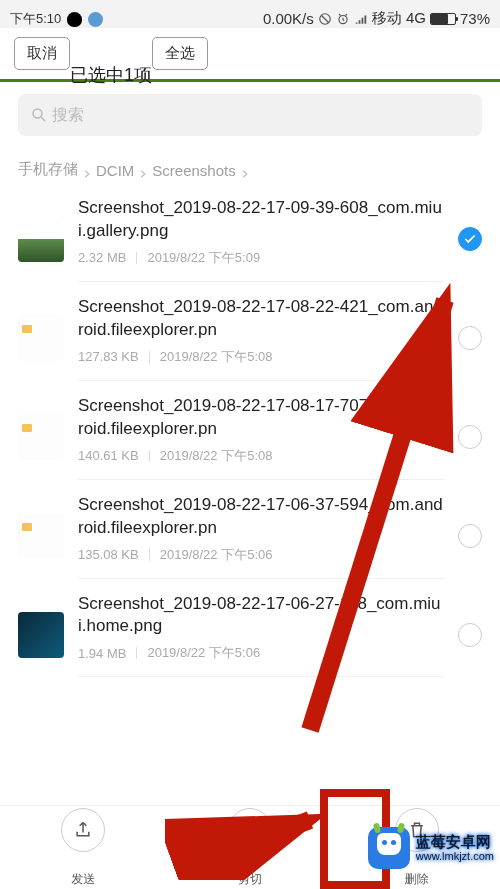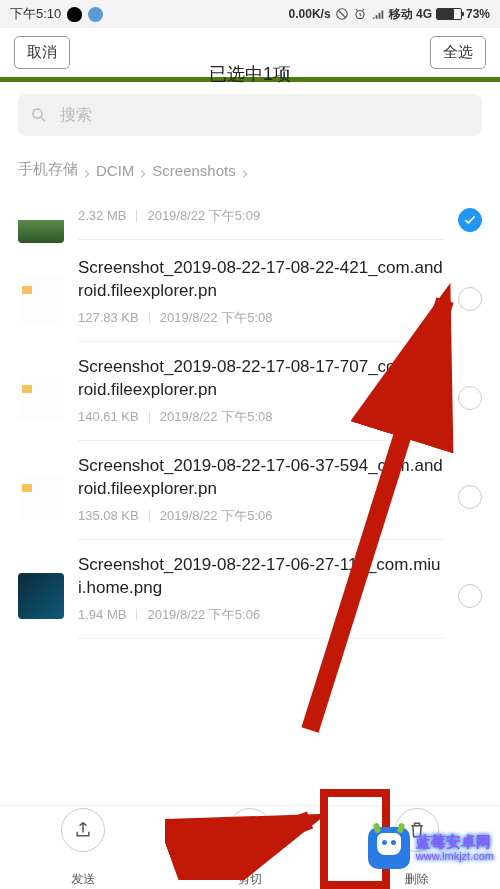--- a/index.html
+++ b/index.html
@@ -1,32 +1,32 @@
 <!DOCTYPE html>
 <html><head>
   <meta charset="utf-8">
   <style>
     * { margin: 0; padding: 0; box-sizing: border-box; -webkit-tap-highlight-color: transparent; }
     body { width: 500px; height: 889px; font-family: -apple-system, "PingFang SC", "Microsoft YaHei", sans-serif; background: #fff; overflow: hidden; position: relative; }
-    .status-bar { height: 28px; background: #f3f3f3; display: flex; align-items: center; padding: 0 10px; font-size: 13px; color: #333; }
+    .status-bar { height: 28px; background: #f3f3f3; display: flex; align-items: flex-end; padding: 0 10px; font-size: 13px; color: #333; }
     .status-left { display: flex; align-items: center; gap: 6px; }
     .penguin { width: 15px; height: 15px; background: #000; border-radius: 50% 50% 45% 45%; position: relative; }
     .weibo  { width: 15px; height: 15px; background: #5b9bd5; border-radius: 50%; position: relative; }
-    .status-right { margin-left: auto; display: flex; align-items: center; gap: 4px; font-size: 12px; font-weight: bold; }
+    .status-right { margin-left: auto; display: flex; align-items: center; gap: 4px; font-size: 15px; }
     .status-right svg { width: 14px; height: 14px; }
     .battery { width: 26px; height: 12px; border: 1px solid #333; border-radius: 2px; position: relative; display: inline-block; }
     .battery::after { content: ""; position: absolute; right: -3px; top: 3px; width: 2px; height: 4px; background: #333; border-radius: 0 1px 1px 0; }
     .battery i { display: block; height: 100%; width: 73%; background: #333; border-radius: 1px; }
 
-    .header { height: 54px; display: flex; align-items: center; justify-content: space-between; padding: 0 14px; border-bottom: 5px solid #4d7c0f; }
+    .header { height: 54px; display: flex; align-items: center; justify-content: flex-start; padding: 0 14px; border-bottom: 3px solid #4d7c0f; }
     .hdr-btn { border: 1px solid #999; background: #fff; color: #333; font-size: 15px; padding: 6px 12px; border-radius: 5px; }
     .hdr-title { font-size: 18px; color: #222; margin-top: 42px; }
 
     .search-wrap { padding: 12px 18px; }
-    .search { background: #f1f1f1; border-radius: 8px; height: 42px; display: flex; align-items: center; padding: 0 12px; gap: 12px; color: #bbb; font-size: 16px; }
+    .search { background: #f1f1f1; border-radius: 8px; height: 42px; display: flex; align-items: center; padding: 0 12px; gap: 4px; color: #bbb; font-size: 16px; }
     .search svg { width: 18px; height: 18px; stroke: #bbb; }
 
     .crumbs { padding: 12px 18px 4px; font-size: 15px; color: #9e9e9e; display: flex; align-items: flex-end; gap: 4px; flex-wrap: wrap; }
     .crumbs svg { width: 10px; height: 10px; stroke: #bbb; }
 
     .list { }
     .row { display: flex; align-items: center; padding: 14px 18px 0; gap: 14px; }
     .thumb { width: 46px; height: 46px; background: #ecebe9; border-radius: 4px; flex-shrink: 0; overflow: hidden; display: flex; flex-direction: column; }
     .thumb .a { flex: 1; background: #fff; }
     .thumb .b { flex: 1; background: linear-gradient(#5c8c4c, #2f5427); }
@@ -49,21 +49,21 @@
     
     .arrow { position: absolute; pointer-events: none; }
     .red-box { position: absolute; border: 8px solid #c21807; background: transparent; pointer-events: none; }
 
     .watermark { position: absolute; right: 6px; bottom: 20px; display: flex; align-items: center; gap: 6px; pointer-events: none; }
     .wm-icon { width: 42px; height: 42px; background: #2a7be4; border-radius: 10px; position: relative; }
     .wm-icon::before { content: ""; position: absolute; left: 9px; top: 6px; width: 24px; height: 22px; background: #fff; border-radius: 6px 6px 8px 8px; }
     .wm-icon::after { content: ""; position: absolute; left: 14px; top: 13px; width: 5px; height: 5px; background: #2a7be4; border-radius: 50%; box-shadow: 9px 0 #2a7be4; }
     .wm-icon i { position: absolute; left: 6px; top: -4px; width: 6px; height: 10px; background: #7fc241; border-radius: 3px; transform: rotate(-15deg); }
     .wm-icon i + i { left: auto; right: 6px; transform: rotate(15deg); }
-    .wm-txt { color: #8b5cf6; font-size: 15px; font-weight: 600; text-shadow: 0 0 4px #2a7be4, 0 0 4px #2a7be4; line-height: 1.15; text-align: left; }
+    .wm-txt { color: #0f172a; font-size: 15px; font-weight: 600; text-shadow: 0 0 4px #2a7be4, 0 0 4px #2a7be4; line-height: 1.15; text-align: left; }
   </style>
 </head>
 <body>
 
 <div class="status-bar">
   <div class="status-left">
     <span>下午5:10</span>
     <span class="penguin"></span>
     <span class="weibo"></span>
   </div>
@@ -120,20 +120,21 @@
 </div>
 
 <div class="list">
 
   <div class="row">
     <div class="thumb">
         <div class="a"></div>
         <div class="b"></div>
       </div>
     <div class="meta">
+      <div class="fname">Screenshot_2019-08-22-17-09-39-608_com.miui.gallery.png</div>
       <div class="sub">
         <span>2.32 MB</span>
         <span class="divider"></span>
         <span>2019/8/22 下午5:09</span>
       </div>
     </div>
     <div class="radio on">
       <svg viewBox="0 0 24 24">
           <path d="M4 12l5 5L20 6"></path>
         </svg>

